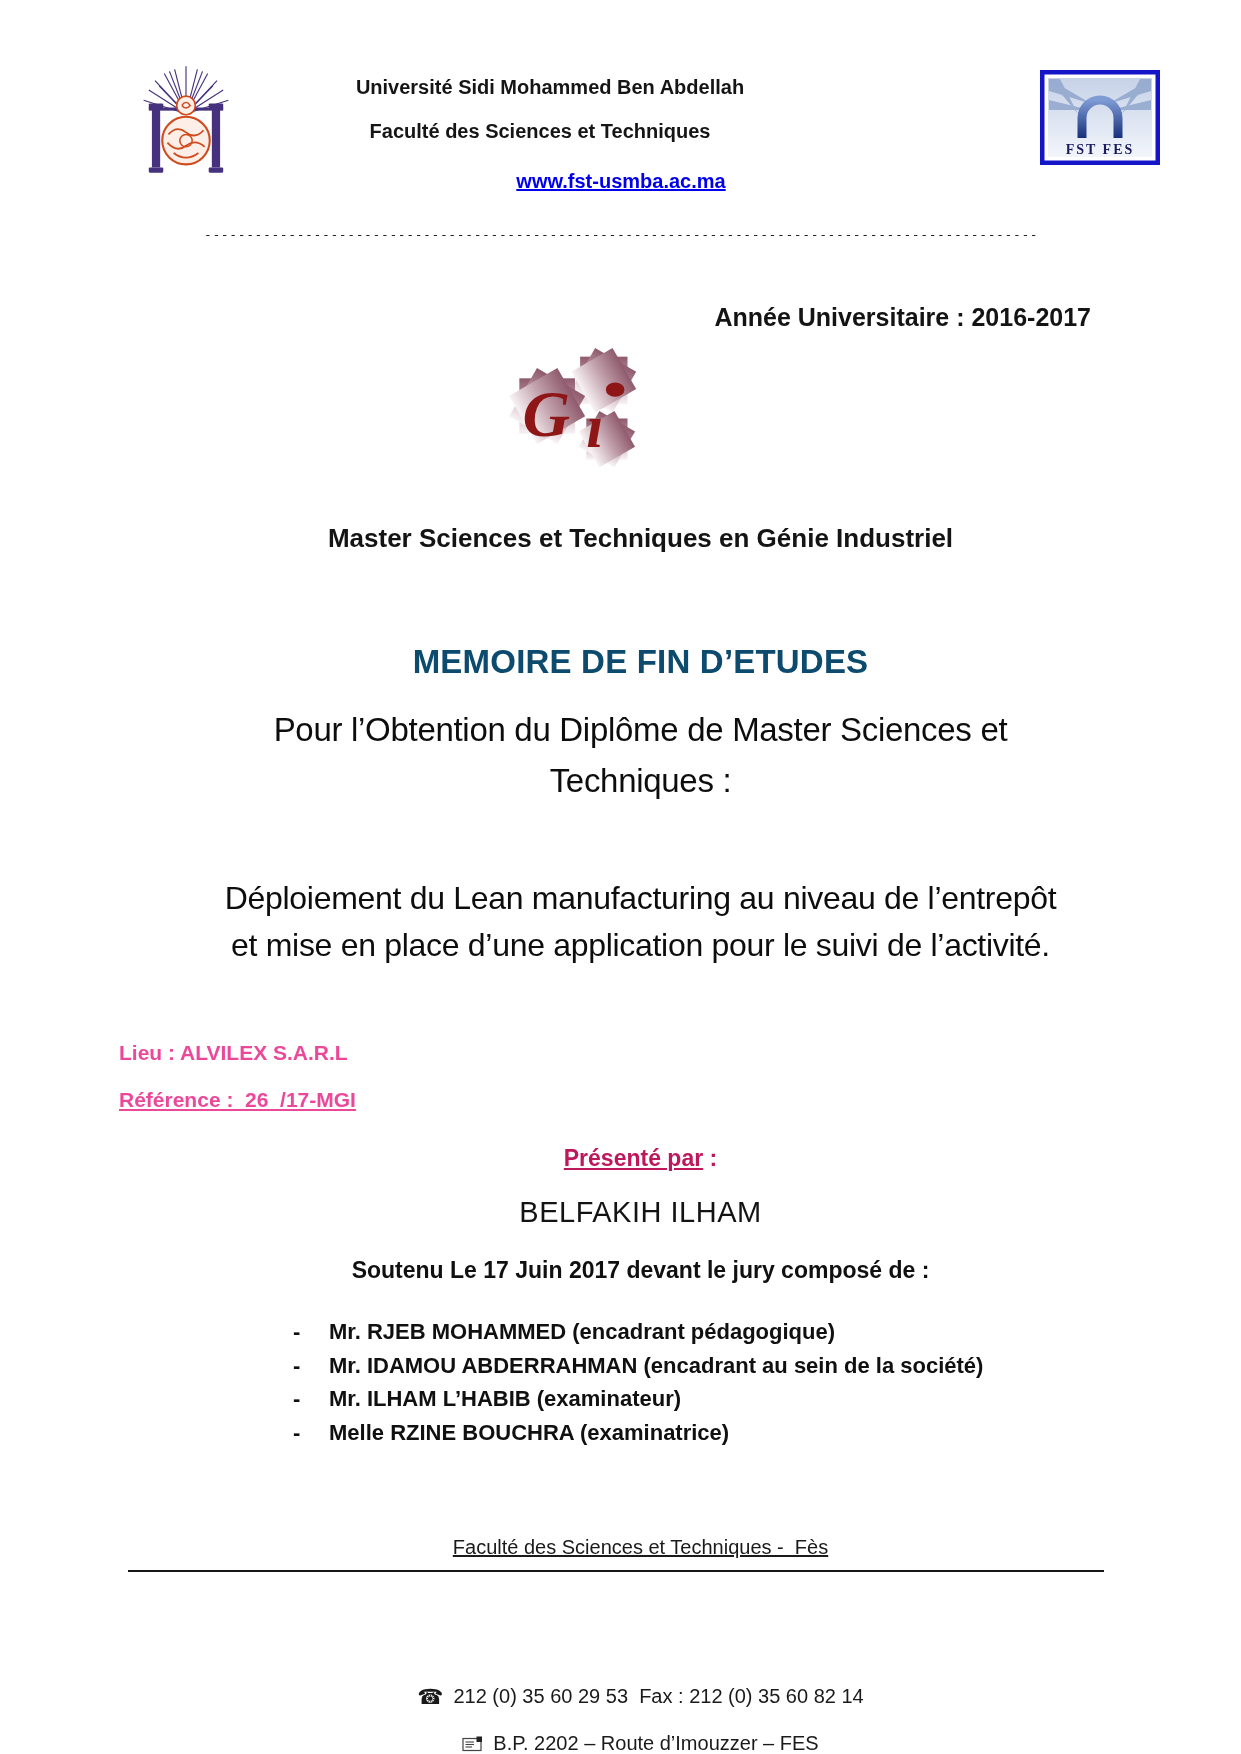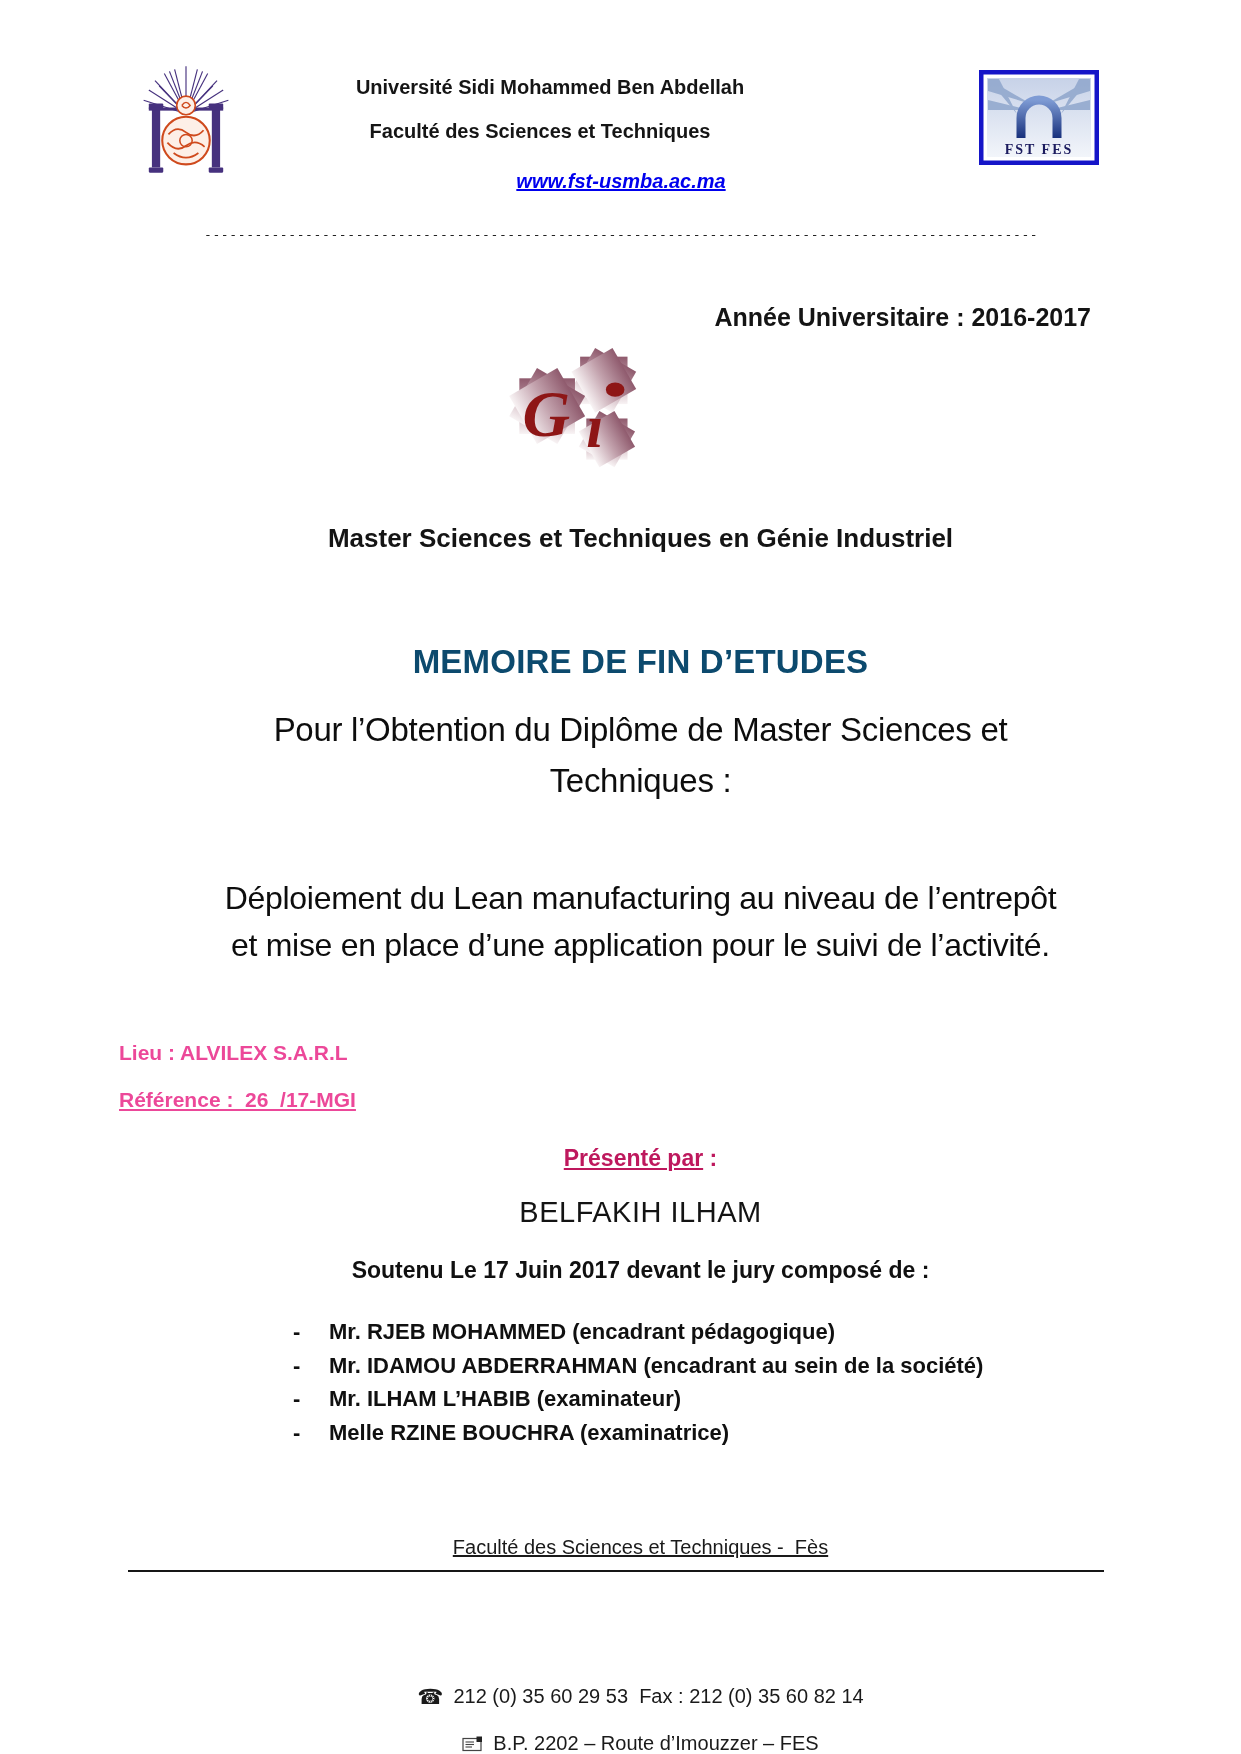--- a/index.html
+++ b/index.html
@@ -6,21 +6,21 @@
   #page{
     position:relative;width:1241px;height:1754px;margin:0 auto;
     background:#ffffff;overflow:hidden;
     font-family:"Liberation Sans",sans-serif;color:#111;
   }
   .abs{position:absolute;}
   .ctr{left:0;width:1241px;text-align:center;margin-left:20px;}
   .pre{white-space:pre;}
 
   .hdr-line{font-size:20px;font-weight:bold;color:#151515;}
-  .hdr-link{font-size:20px;font-weight:bold;font-style:italic;color:#0000EE;text-decoration:underline;}
+  .hdr-link{font-size:20px;font-weight:bold;color:#0000EE;text-decoration:underline;}
 
   .dashes{
     top:227px;left:204px;width:834px;height:20px;overflow:hidden;
     font-family:"DejaVu Sans Mono",monospace;font-size:13px;letter-spacing:.6px;
     color:#222;white-space:nowrap;
   }
 
   .annee{top:303px;right:150px;font-size:25px;font-weight:bold;color:#141414;}
 
   .program{top:523px;font-size:26px;font-weight:bold;color:#141414;}
@@ -87,21 +87,21 @@
         <path d="M36,90 q12,9 24,0" stroke-width="1.7"></path>
         <circle cx="48" cy="78" r="6" stroke-width="1.5"></circle>
       </g>
     </svg>
   </div>
 
   <div class="abs hdr-line" style="left:230px;top:76px;width:640px;text-align:center;">Université Sidi Mohammed Ben Abdellah</div>
   <div class="abs hdr-line" style="left:220px;top:112px;width:640px;text-align:center;margin-top:8px;">Faculté des Sciences et Techniques</div>
   <a href="#" class="abs hdr-link" style="left:301px;top:170px;width:640px;text-align:center;">www.fst-usmba.ac.ma</a>
 
-  <div class="abs" style="left:939px;top:70px;width:120px;height:95px;padding-left:40px;">
+  <div class="abs" style="left:1000px;top:70px;width:120px;height:95px;padding-left:40px;">
     <svg width="120" height="95" viewBox="0 0 120 95">
       <defs>
         <linearGradient id="fstbg" x1="0" y1="0" x2="0" y2="1">
           <stop offset="0" stop-color="#C7D2E8"></stop>
             <stop offset="1" stop-color="#F2F5FA"></stop>
         </linearGradient>
         <linearGradient id="arch" x1="0" y1="0" x2="0" y2="1">
           <stop offset="0" stop-color="#7E9BD4"></stop>
             <stop offset="1" stop-color="#17307C"></stop>
         </linearGradient>

